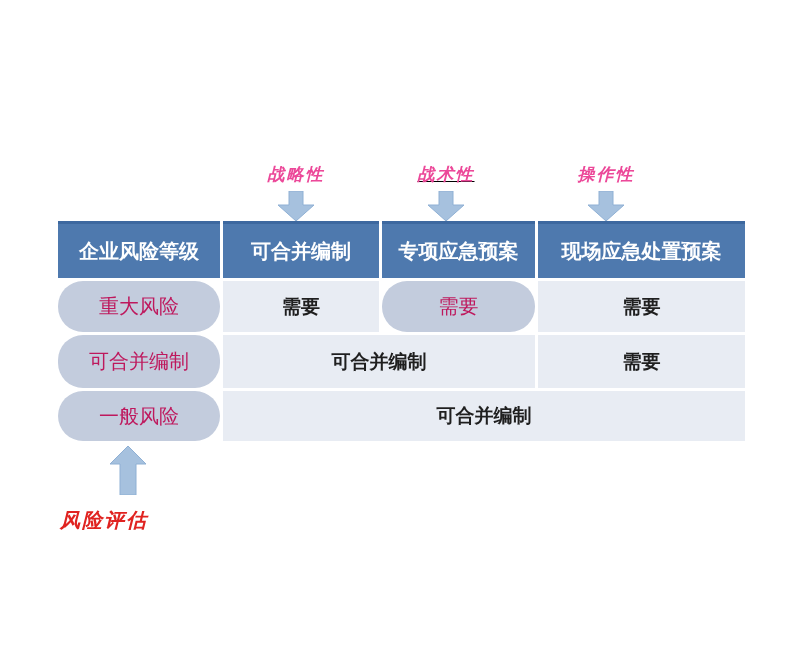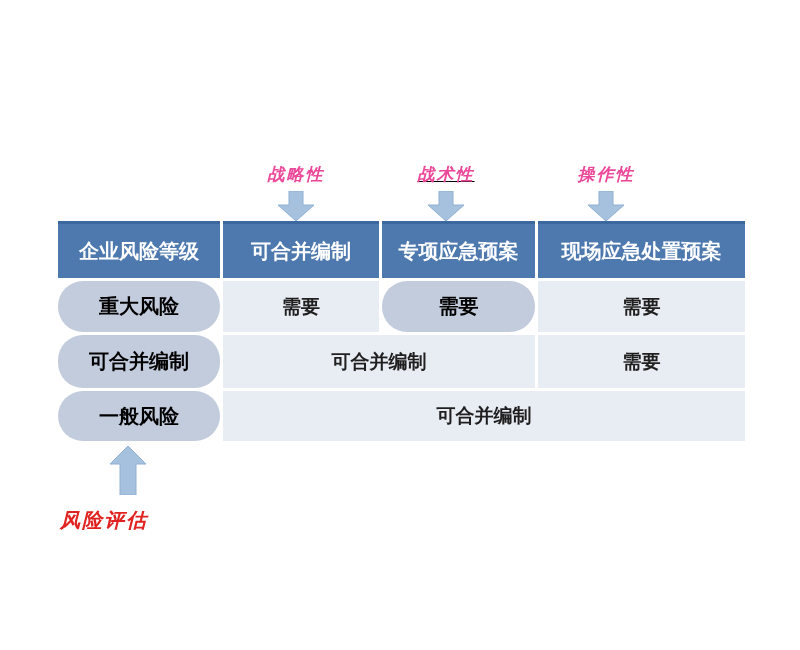--- a/index.html
+++ b/index.html
@@ -51,22 +51,22 @@
   }
   .cell.header {
     background: #4e79ae;
     border-top: 3px solid #3d689f;
     color: #ffffff;
     font-weight: bold;
     font-size: 20px;
   }
   .cell.dark {
     background: #c3ccdd;
-    color: #000000;
-    font-weight: bold;
+    color: #be185d;
+    font-weight: normal;
     font-size: 20px;
     border-radius: 25px;
   }
   .cell.light {
     background: #e8ecf3;
     color: #1f1f1f;
     font-weight: bold;
     font-size: 19px;
   }
   .span-2-4 { grid-column: 2 / 4; }

